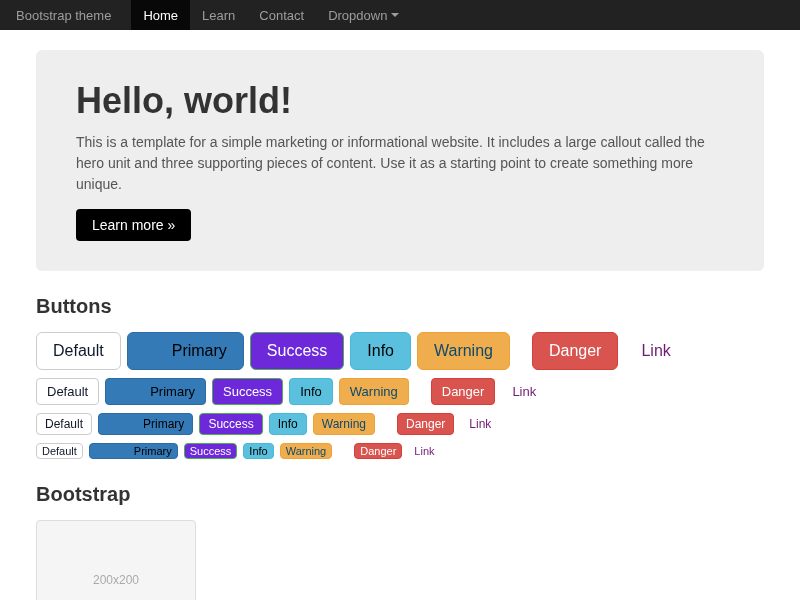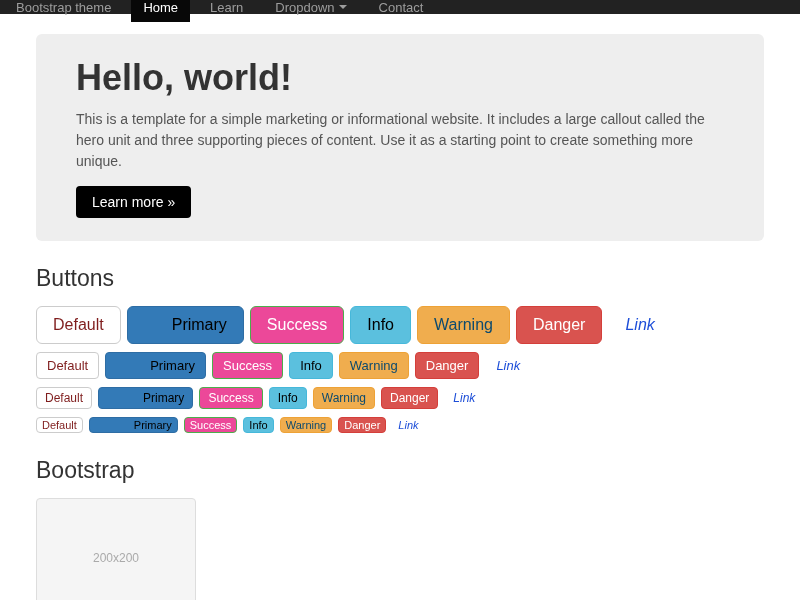--- a/index.html
+++ b/index.html
@@ -1,34 +1,34 @@
 <!DOCTYPE html>
 <html><head>
   <meta charset="utf-8">
   <style>
     * { box-sizing: border-box; margin: 0; padding: 0; }
     body { font-family: "Helvetica Neue", Helvetica, Arial, sans-serif; font-size: 14px; color: #333; background: #fff; }
 
     
     .navbar {
       background-color: #222;
-      height: 14px;
+      height: 30px;
       display: flex;
       align-items: center;
       padding: 0 16px;
     }
     .navbar-brand {
       color: #9d9d9d;
       font-size: 13px;
       margin-right: 20px;
       text-decoration: none;
     }
     .nav-items {
       display: flex;
-      gap: 8px;
+      gap: 0;
     }
     .nav-item {
       color: #9d9d9d;
       font-size: 13px;
       padding: 0 12px;
       height: 30px;
       display: flex;
       align-items: center;
       cursor: pointer;
       text-decoration: none;
@@ -55,21 +55,21 @@
     .container {
       max-width: 760px;
       margin: 0 auto;
       padding: 20px 16px;
     }
 
     
     .hero-unit {
       background-color: #eeeeee;
       border-radius: 6px;
-      padding: 23px 40px;
+      padding: 30px 40px;
       margin-bottom: 24px;
     }
     .hero-unit h1 {
       font-size: 36px;
       font-weight: bold;
       color: #333;
       margin-bottom: 10px;
     }
     .hero-unit p {
       font-size: 14px;
@@ -82,22 +82,22 @@
       color: #fff;
       border: none;
       padding: 8px 16px;
       border-radius: 4px;
       font-size: 14px;
       cursor: pointer;
     }
 
     
     .section-title {
-      font-size: 23px;
-      font-weight: normal;
+      font-size: 20px;
+      font-weight: bold;
       margin-bottom: 14px;
       color: #333;
     }
 
     
     .buttons-section { margin-bottom: 24px; }
     .btn-row {
       display: flex;
       align-items: center;
       gap: 6px;
@@ -131,27 +131,27 @@
       padding: 3px 8px;
       font-size: 12px;
     }
     
     .btn-xs {
       padding: 1px 5px;
       font-size: 11px;
     }
 
     
-    .btn-default { background-color: #fff; border-color: #ccc; color: #7f1d1d; }
+    .btn-default { background-color: #fff; border-color: #ccc; color: #0f172a; }
     .btn-primary { background-color: #337ab7; border-color: #2e6da4; color: #000000; padding-left: 44px; }
-    .btn-success { background-color: #ec4899; border-color: #4cae4c; color: #fff; }
+    .btn-success { background-color: #6d28d9; border-color: #4cae4c; color: #fff; }
     .btn-info    { background-color: #5bc0de; border-color: #46b8da; color: #000000; }
     .btn-warning { background-color: #f0ad4e; border-color: #eea236; color: #0c4a6e; }
-    .btn-danger  { background-color: #d9534f; border-color: #d43f3a; color: #fff; }
-    .btn-link    { background: none; border-color: transparent; color: #1d4ed8; text-decoration: none; font-style: italic; }
+    .btn-danger  { background-color: #d9534f; border-color: #d43f3a; color: #fff; margin-left: 16px; }
+    .btn-link    { background: none; border-color: transparent; color: #701a75; text-decoration: none; }
 
     
     .thumbnails-section { margin-bottom: 24px; }
     .thumbnail {
       width: 160px;
       height: 120px;
       background-color: #f5f5f5;
       border: 1px solid #ddd;
       border-radius: 4px;
       display: flex;
@@ -162,26 +162,26 @@
     }
   </style>
 </head>
 <body>
 
 <nav class="navbar">
   <a class="navbar-brand">Bootstrap theme</a>
   <div class="nav-items">
     <a class="nav-item active">Home</a>
     <a class="nav-item">Learn</a>
+    <a class="nav-item">Contact</a>
     <a class="nav-item">
       <span class="nav-dropdown">
         Dropdown <span class="caret"></span>
       </span>
     </a>
-    <a class="nav-item">Contact</a>
   </div>
 </nav>
 
 <div class="container">
 
   <div class="hero-unit">
     <h1>Hello, world!</h1>
     <p>This is a template for a simple marketing or informational website. It includes a large callout called the hero unit and three supporting pieces of content. Use it as a starting point to create something more unique.</p>
     <button class="btn-learn-more">Learn more »</button>
   </div>

